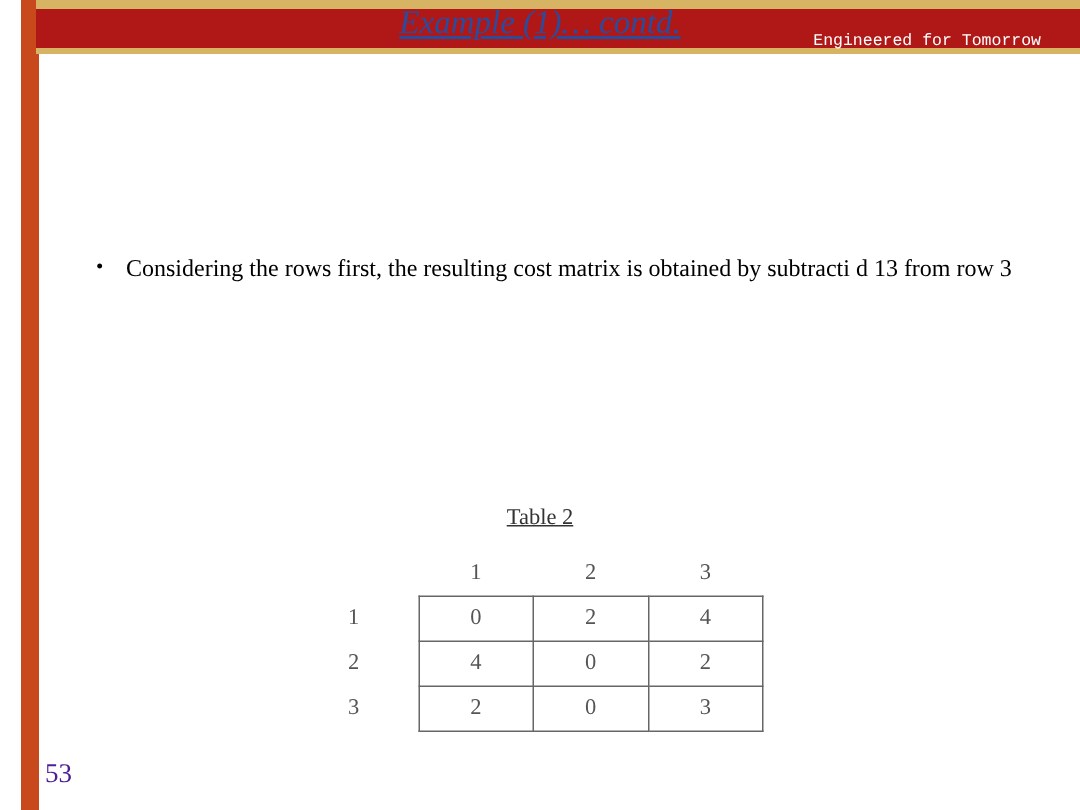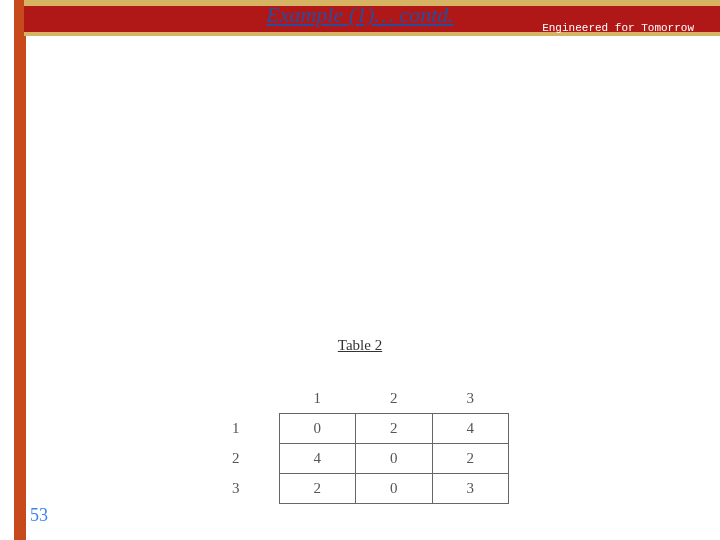--- a/index.html
+++ b/index.html
@@ -10,27 +10,27 @@
   .topband .top-thin { position: absolute; top: 0; left: 24px; right: 0; height: 6px; background: #d7b464; }
   .topband .bot-thin { position: absolute; top: 32px; left: 24px; right: 0; height: 4px; background: #d7b464; }
   .title { position: absolute; top: 2px; left: 0; right: 0; text-align: center; font-style: italic; font-size: 22px; color: #2a4c9d; text-decoration: underline; font-family: "Times New Roman", serif; z-index: 3; }
   .tag { position: absolute; top: 22px; right: 26px; color: #fff; font-family: Liberation Mono, monospace; font-size: 11px; z-index: 3; }
   .leftbar { position: absolute; top: 0; left: 14px; width: 12px; bottom: 0; background: #c84a1c; }
   .content { position: absolute; top: 170px; left: 56px; right: 42px; font-size: 16px; line-height: 1.28; color: #000; font-family: "Times New Roman", serif; }
   .content ul { list-style: none; }
   .content li { position: relative; padding-left: 28px; margin-bottom: 2px; }
   .content li::before { content: "•"; position: absolute; left: 8px; top: 0; font-size: 14px; color: #000; }
   .tablewrap { position: absolute; top: 336px; left: 190px; width: 340px; text-align: center; font-family: "Times New Roman", serif; color: #333; }
-  .tlabel { text-decoration: underline; font-size: 15px; margin-bottom: 26px; display: inline-block; }
+  .tlabel { text-decoration: underline; font-size: 15px; margin-bottom: 10px; display: inline-block; }
   .tbl { border-collapse: collapse; margin: 6px auto 0; }
   .tbl th, .tbl td { font-weight: normal; font-size: 15px; color: #555; }
   .tbl .colhead td { padding: 4px 34px 6px; }
   .tbl .rowlabel { padding-right: 18px; }
   .tbl .cell { border: 1px solid #666; padding: 6px 34px; text-align: center; }
-  .pagenum { position: absolute; left: 30px; bottom: 14px; font-size: 18px; color: #3b82f6; font-family: "Times New Roman", serif; }
+  .pagenum { position: absolute; left: 30px; bottom: 14px; font-size: 18px; color: #4c1d95; font-family: "Times New Roman", serif; }
   .logo { position: absolute; right: 22px; bottom: 6px; width: 90px; height: 44px; }
   .logo .m { font-family: Georgia, serif; font-size: 26px; font-weight: bold; color: #b01818; display: inline-block; vertical-align: middle; }
   .logo .v { font-family: Georgia, serif; font-size: 26px; font-weight: bold; color: #1b3a8a; display: inline-block; vertical-align: middle; }
   .logo .j { font-family: Georgia, serif; font-size: 24px; font-weight: bold; color: #c08a1a; display: inline-block; vertical-align: middle; margin-left: -4px; position: relative; top: 4px; }
   .logo .sub { font-size: 6px; color: #1b3a8a; line-height: 1; position: absolute; left: 40px; top: 8px; font-family: Arial, sans-serif; }
 </style>
 </head>
 <body>
 
 <div class="slide">
@@ -41,20 +41,21 @@
     <div class="top-thin"></div>
     <div class="red"></div>
     <div class="bot-thin"></div>
   </div>
 
   <div class="title">Example (1)… contd.</div>
   <div class="tag">Engineered for Tomorrow</div>
 
   <div class="content">
     <ul>
+      <li>Considering the rows first, the resulting cost matrix is obtained by subtracti                                                               d 13 from row 3</li>
     </ul>
   </div>
 
   <div class="tablewrap">
     <span class="tlabel">Table 2</span>
     <table class="tbl">
       <tbody>
           <tr class="colhead">
         <td></td>
         <td>1</td>

